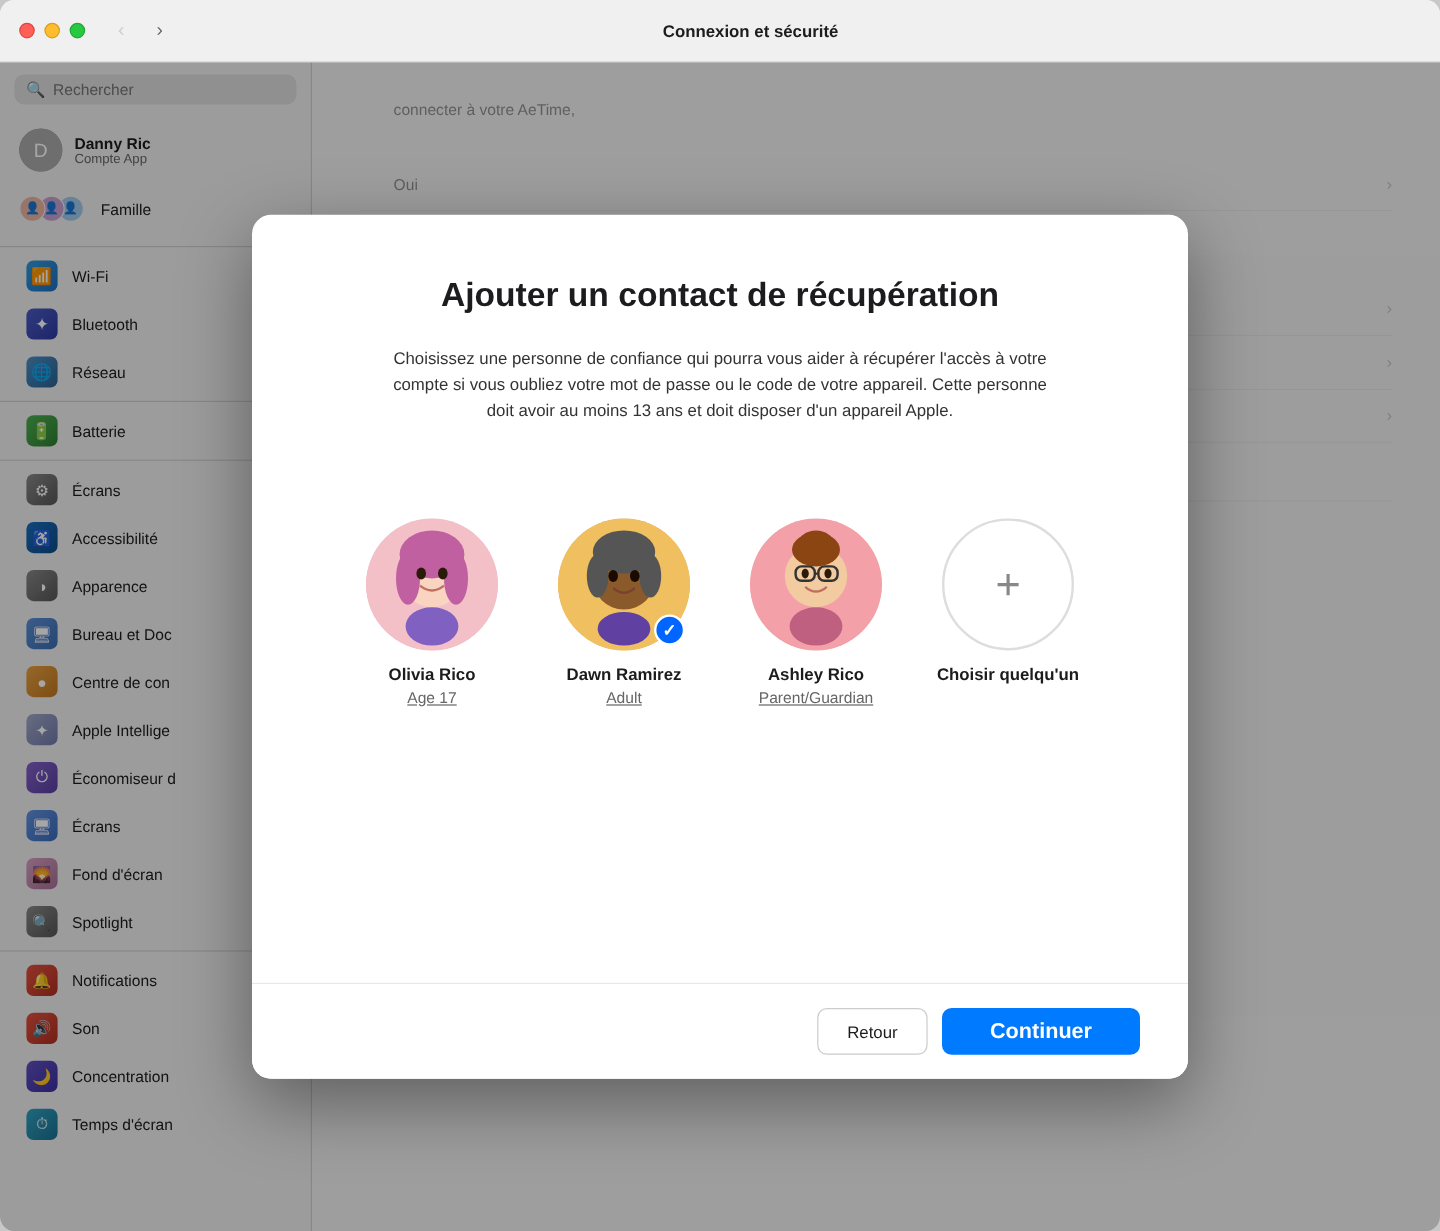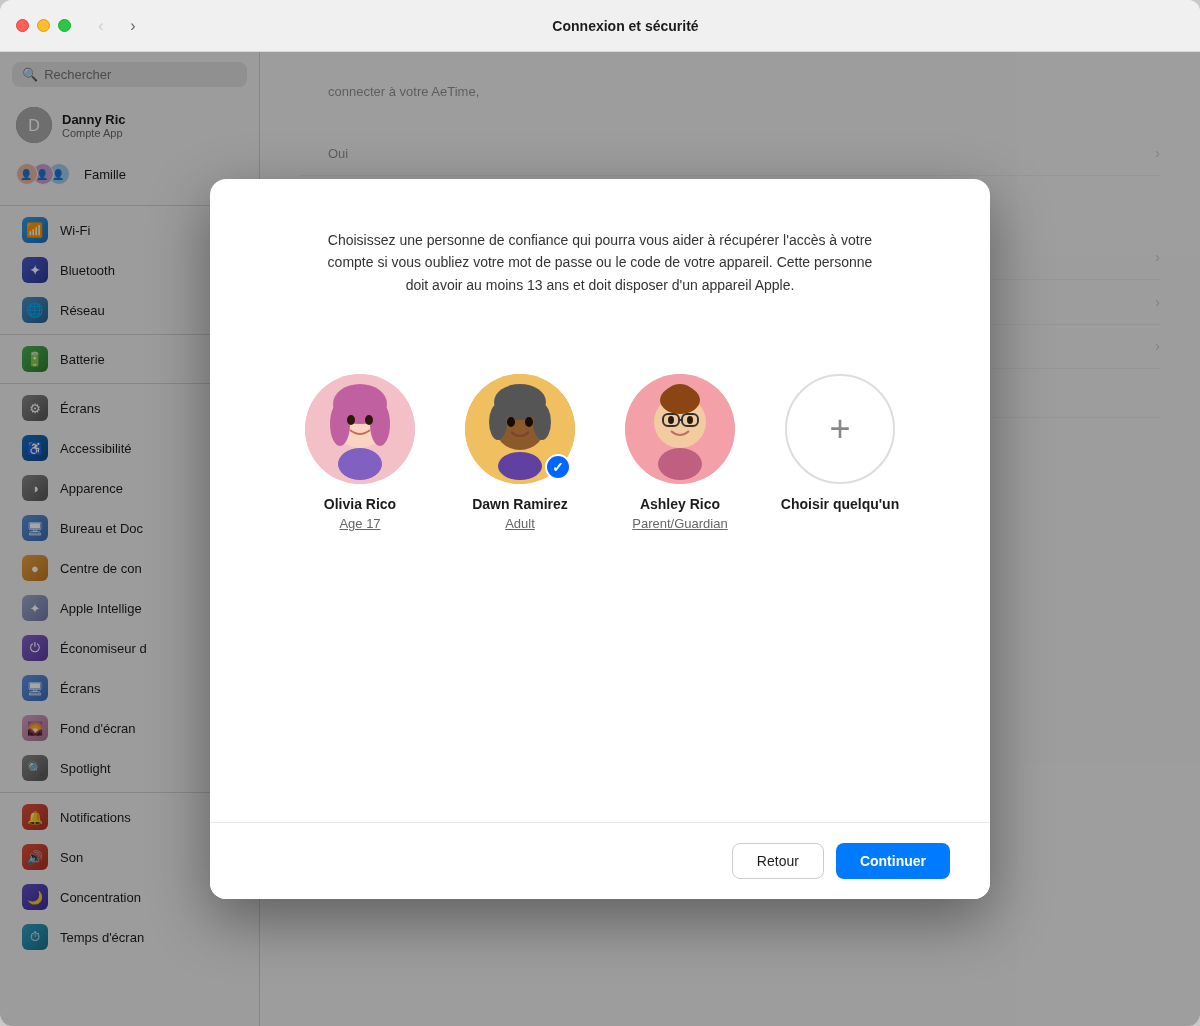--- a/index.html
+++ b/index.html
@@ -399,25 +399,25 @@
       background: white;
       border: 1px solid #ccc;
       border-radius: 8px;
       font-size: 14px;
       font-weight: 500;
       cursor: pointer;
       color: #1c1c1e;
     }
 
     .btn-continuer {
-      padding: 9px 24px;
+      padding: 9px 40px;
       background: #007aff;
       border: none;
       border-radius: 8px;
-      font-size: 14px;
+      font-size: 18px;
       font-weight: 600;
       cursor: pointer;
       color: white;
     }
   </style>
 </head>
 <body>
 
 <div class="mac-window">
 
@@ -617,20 +617,21 @@
       <div style="margin-top:20px;">
         <p class="main-content-text">appareil et votre compte de manière automatique et privée. <span class="blue-link">En savoir plus…</span></p>
       </div>
     </div>
   </div>
 
   <div class="modal-overlay">
     <div class="modal">
       <div class="modal-body">
 
+        <h1 class="modal-title">Ajouter un contact de récupération</h1>
 
         <p class="modal-desc">Choisissez une personne de confiance qui pourra vous aider à récupérer l'accès à votre compte si vous oubliez votre mot de passe ou le code de votre appareil. Cette personne doit avoir au moins 13 ans et doit disposer d'un appareil Apple.</p>
 
         <div class="contact-cards">
 
           <div class="contact-card">
             <div class="contact-avatar-wrap">
               <div class="contact-avatar avatar-olivia">
                 <svg width="110" height="110" viewBox="0 0 110 110" xmlns="http://www.w3.org/2000/svg">
                   <circle cx="55" cy="55" r="55" fill="#f4c0c8"></circle>

